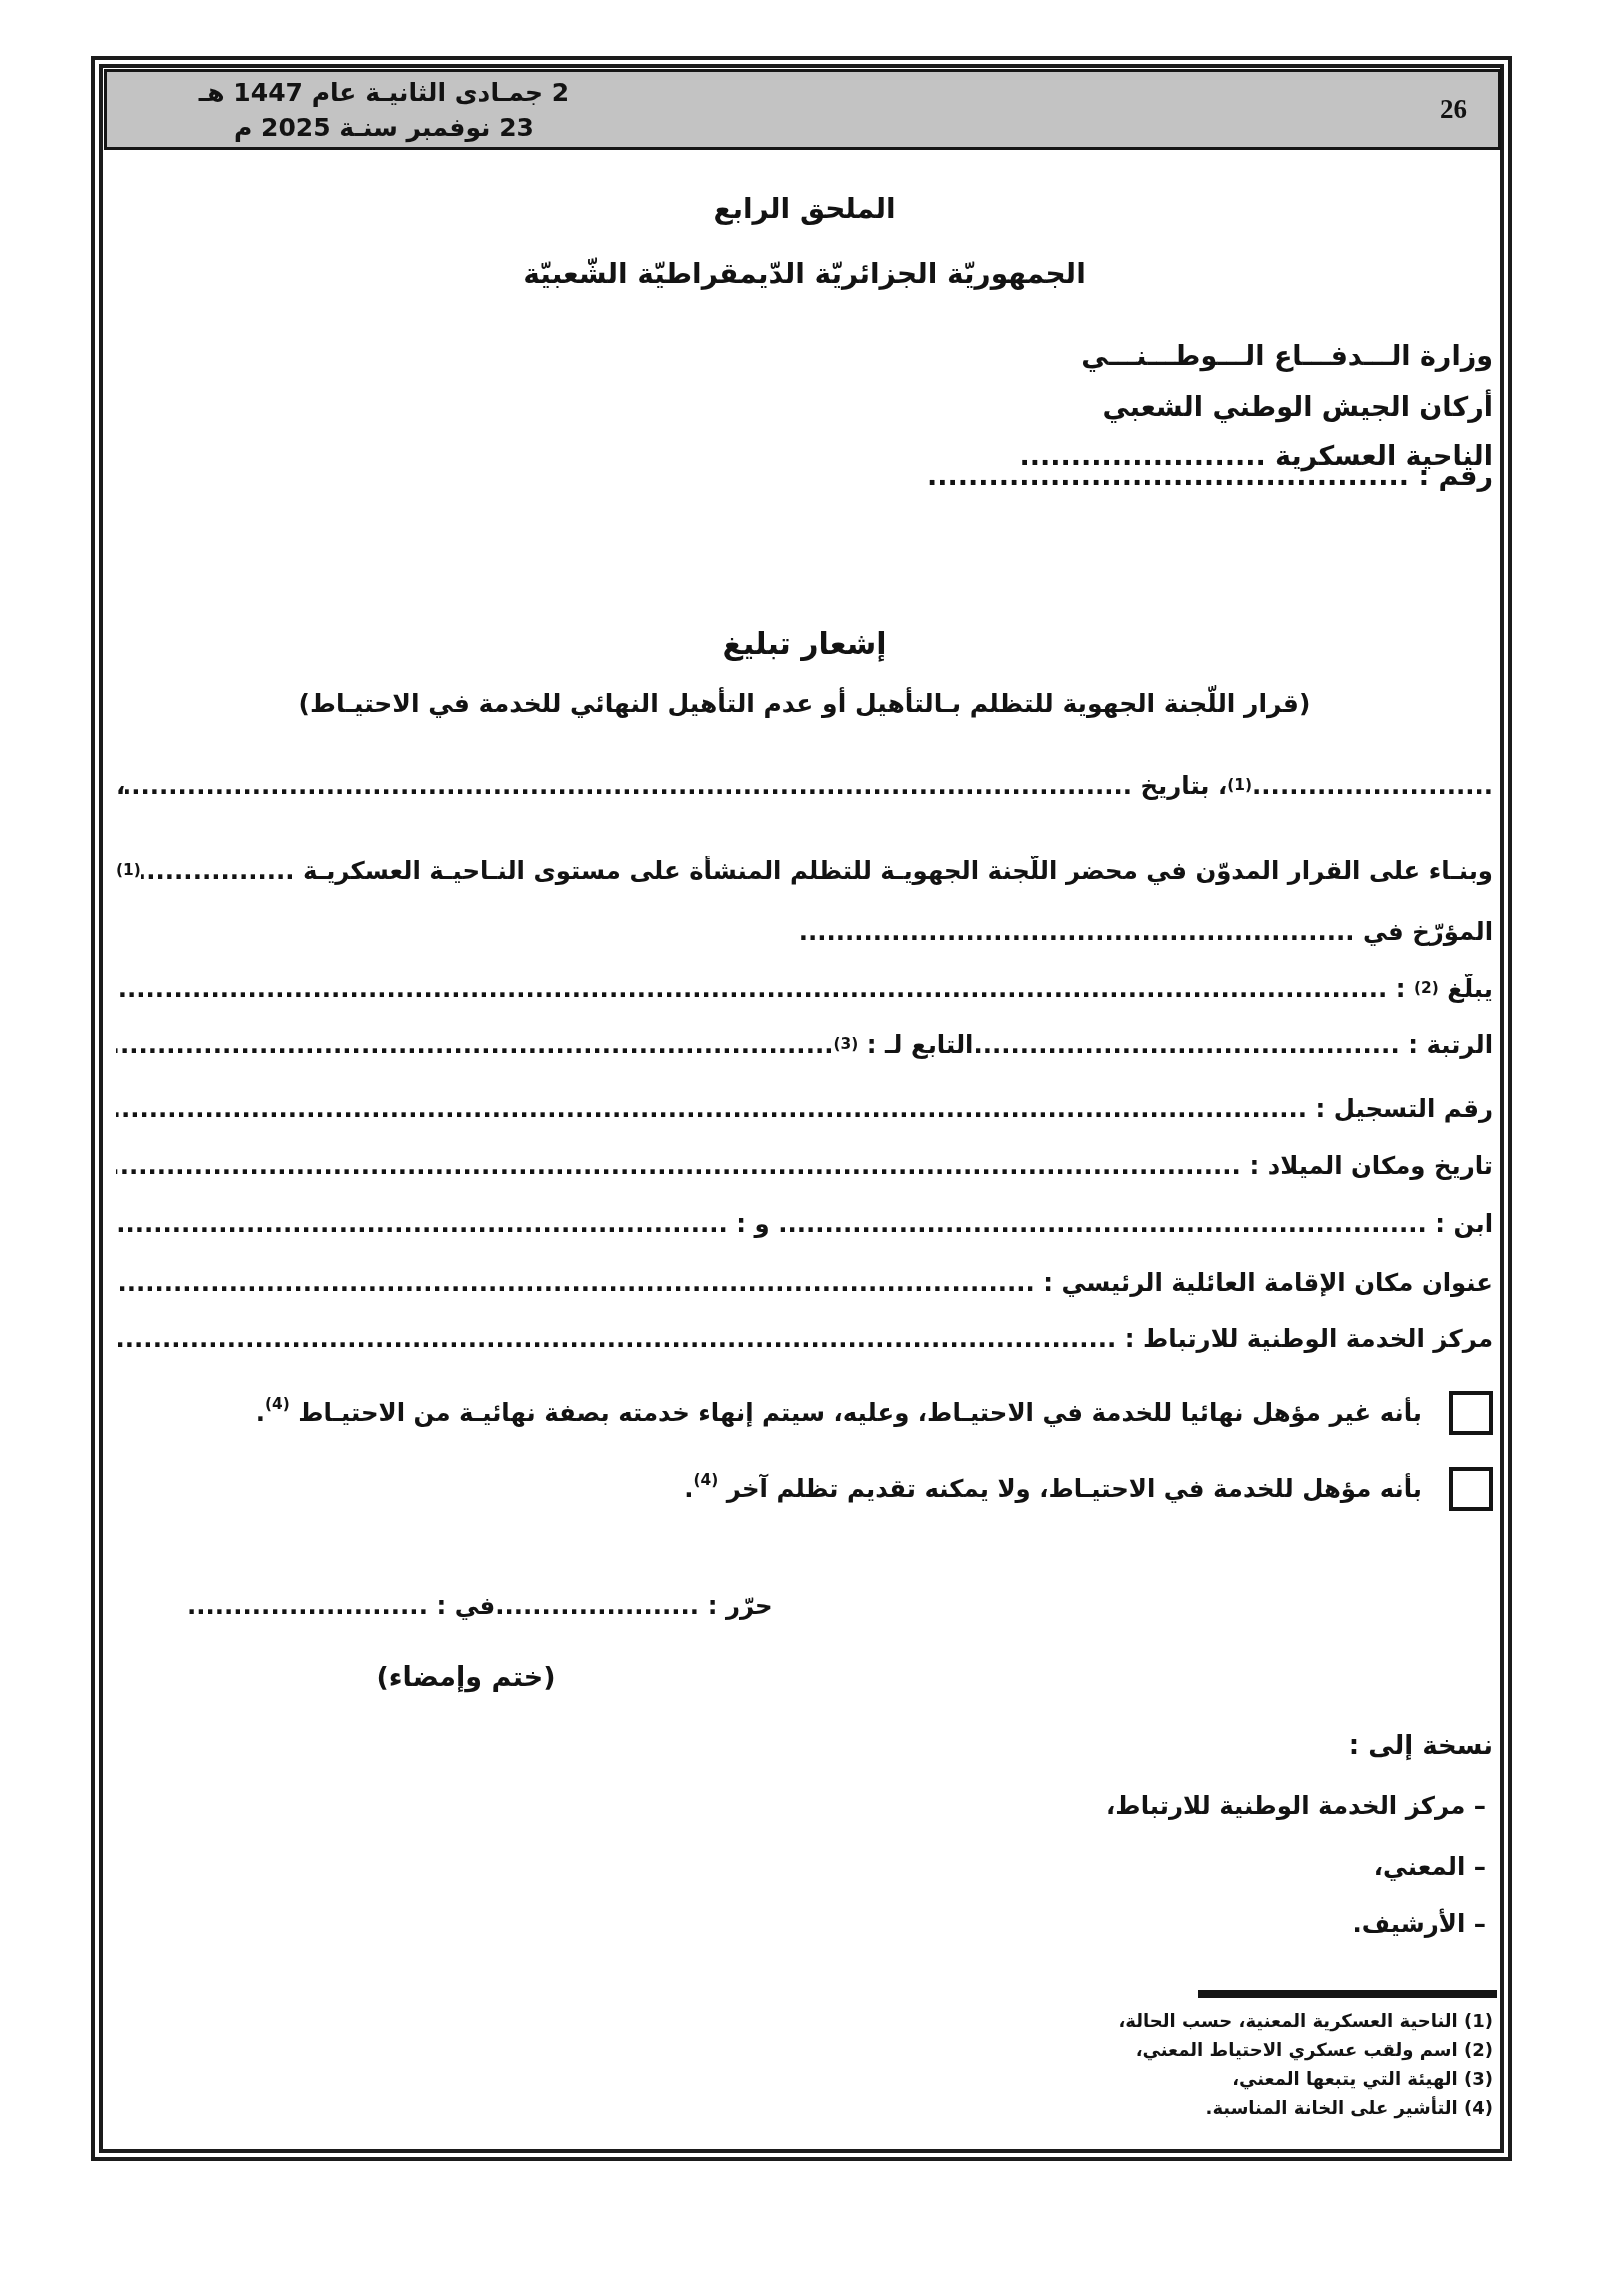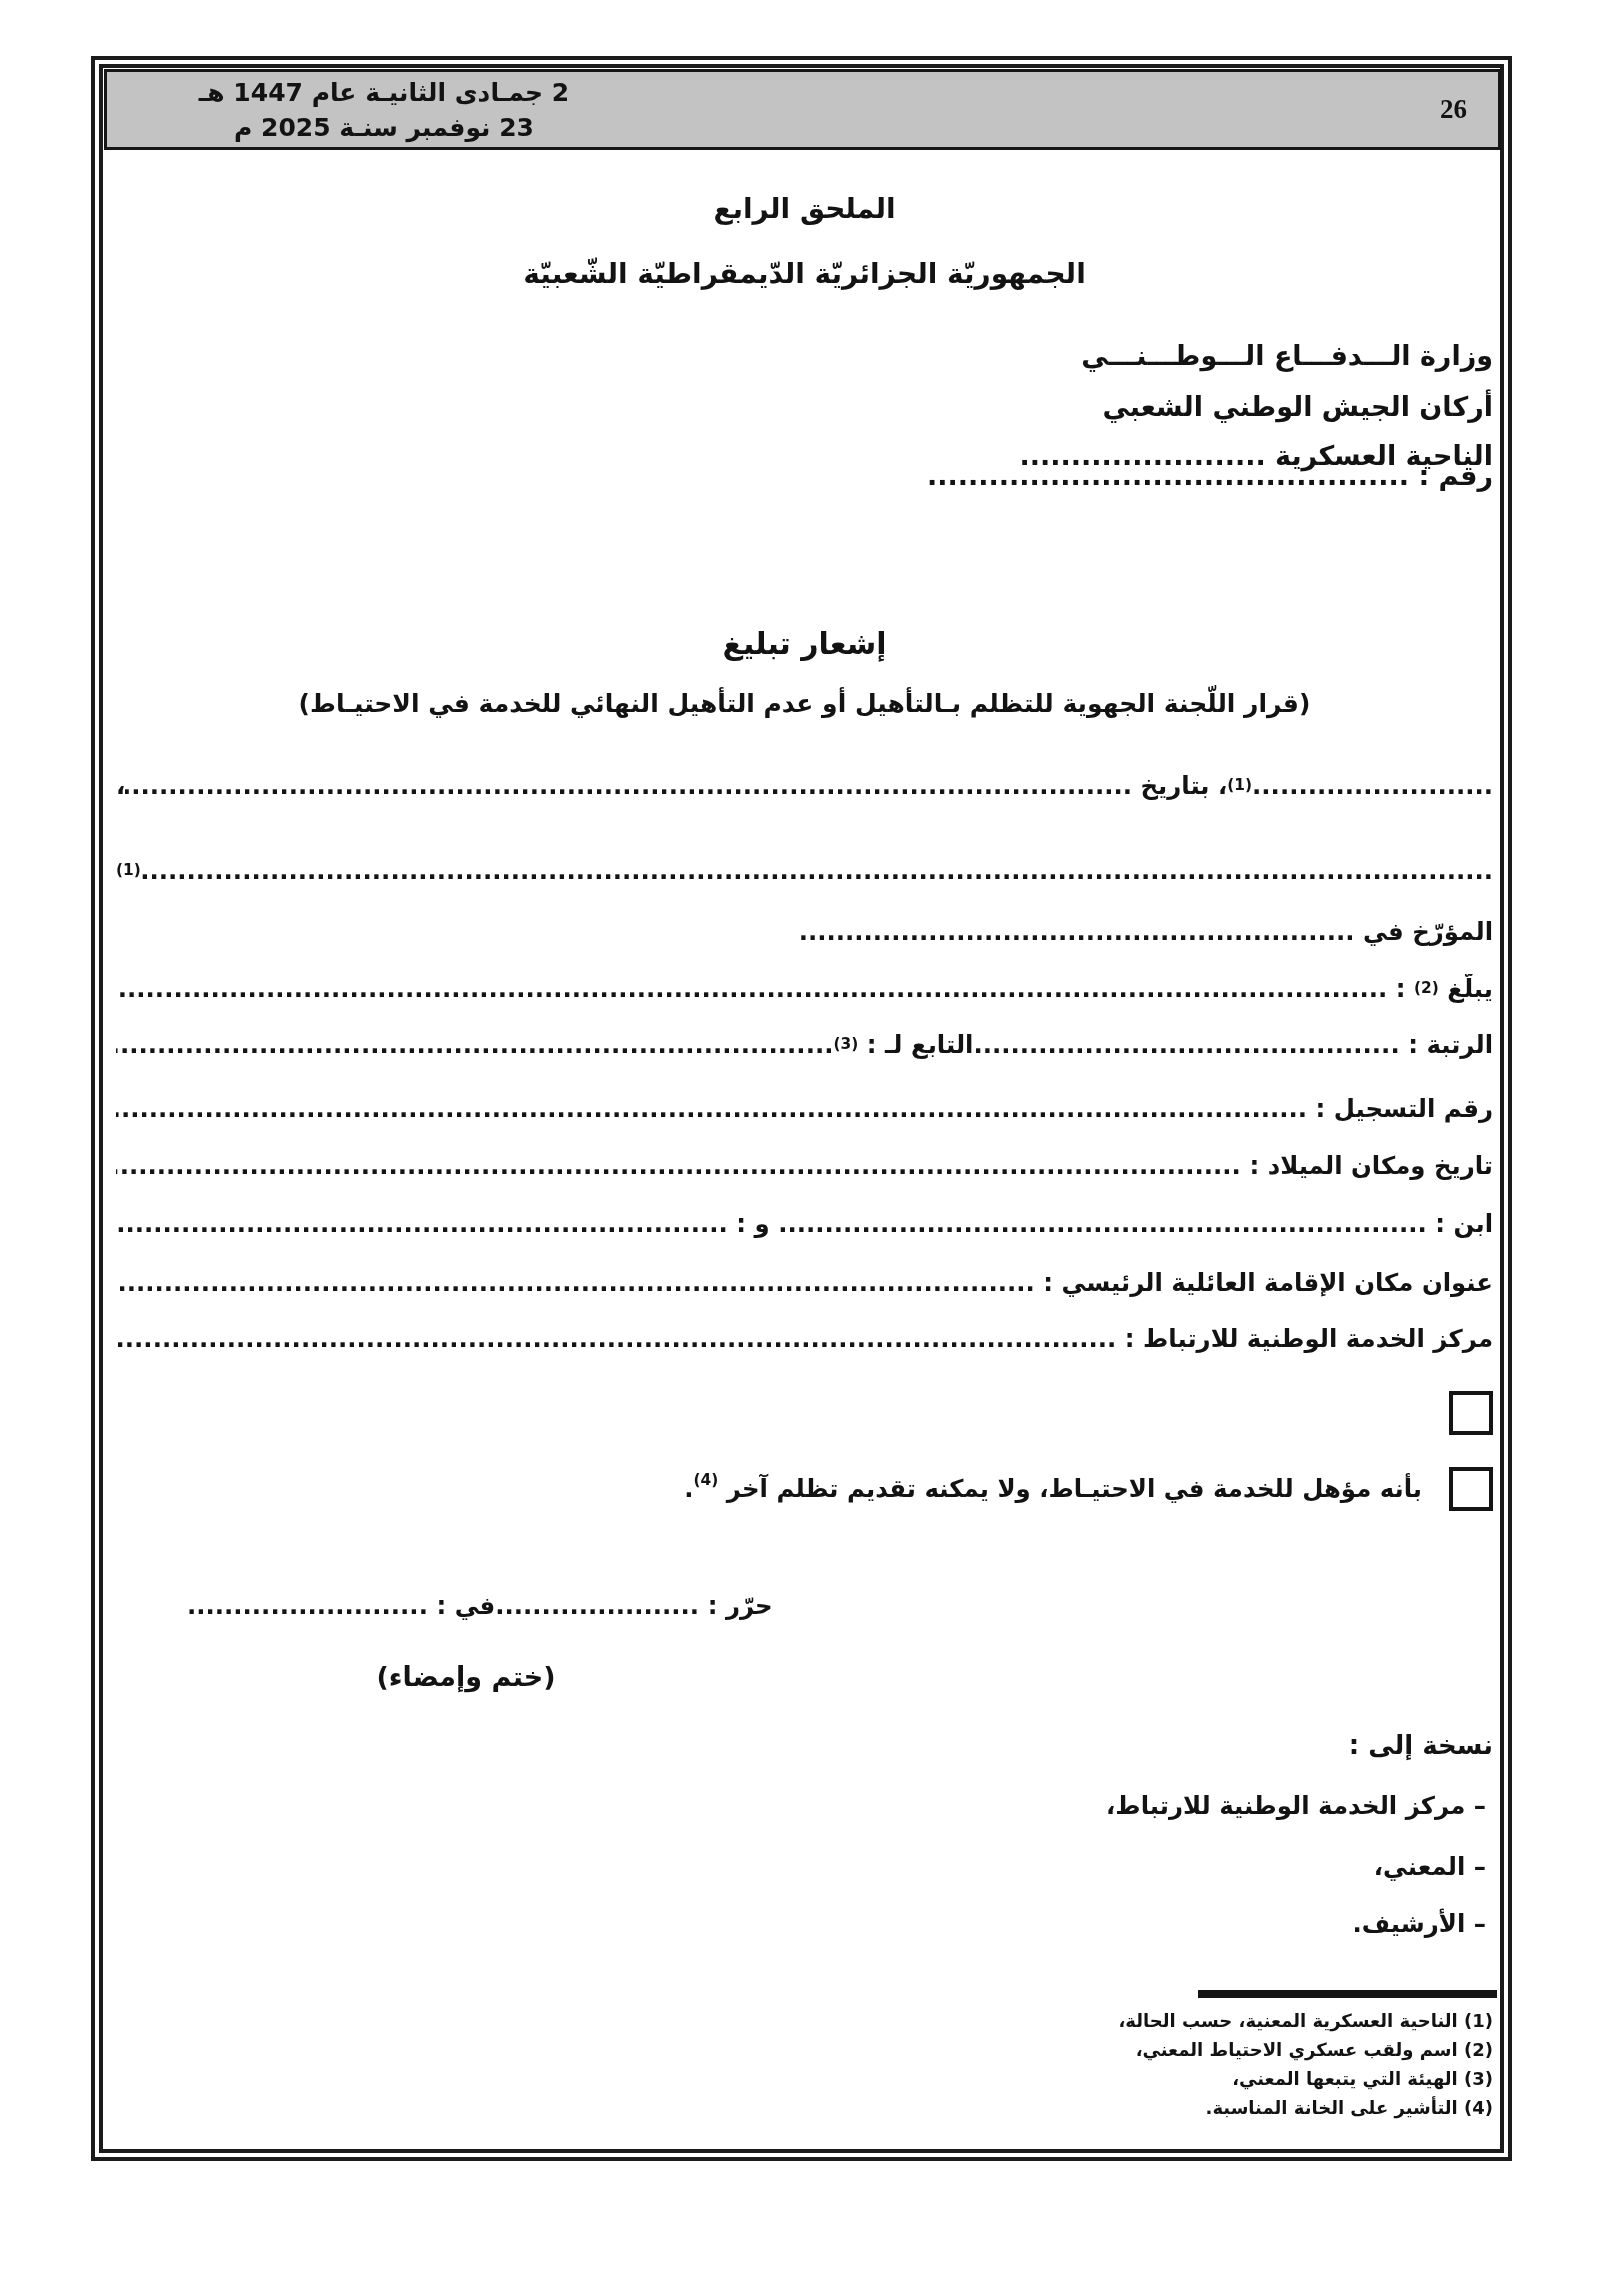--- a/index.html
+++ b/index.html
@@ -62,20 +62,21 @@
 
 <div class="bline" style="top:771px;">
   <span>..........................</span>
   <span class="sup">(1)</span>
   <span>، بتاريخ </span>
   <span class="fill">............................................................................................................................................................................................................................</span>
   <span>،</span>
 </div>
 
 <div class="bline" style="top:856px;">
+  <span>وبنـاء على القرار المدوّن في محضر اللّجنة الجهويـة للتظلم المنشأة على مستوى النـاحيـة العسكريـة </span>
   <span class="fill">............................................................................................................................................................................................................................</span>
   <span class="sup">(1)</span>
 </div>
 
 <div class="bline" style="top:917px;">
   <span>المؤرّخ في </span>
   <span>............................................................</span>
 </div>
 
 <div class="bline" style="top:974px;">
@@ -115,20 +116,21 @@
   <span class="fill">............................................................................................................................................................................................................................</span>
 </div>
 
 <div class="bline" style="top:1324px;">
   <span>مركز الخدمة الوطنية للارتباط : </span>
   <span class="fill">............................................................................................................................................................................................................................</span>
 </div>
 
 <div class="cbrow" style="top:1391px;">
   <div class="cbbox"></div>
+  <div class="cbtext"><span>بأنه غير مؤهل نهائيا للخدمة في الاحتيـاط، وعليه، سيتم إنهاء خدمته بصفة نهائيـة من الاحتيـاط </span><span class="sup">(4)</span><span>.</span></div>
 </div>
 
 <div class="cbrow" style="top:1467px;">
   <div class="cbbox"></div>
   <div class="cbtext"><span>بأنه مؤهل للخدمة في الاحتيـاط، ولا يمكنه تقديم تظلم آخر </span><span class="sup">(4)</span><span>.</span></div>
 </div>
 
 <div style="position:absolute;left:163px;top:1562px;font-size:24.4px;white-space:pre;margin-left:24px;">
   <span>حرّر : </span><span>......................</span><span>في : </span><span>..........................</span>
 </div>

